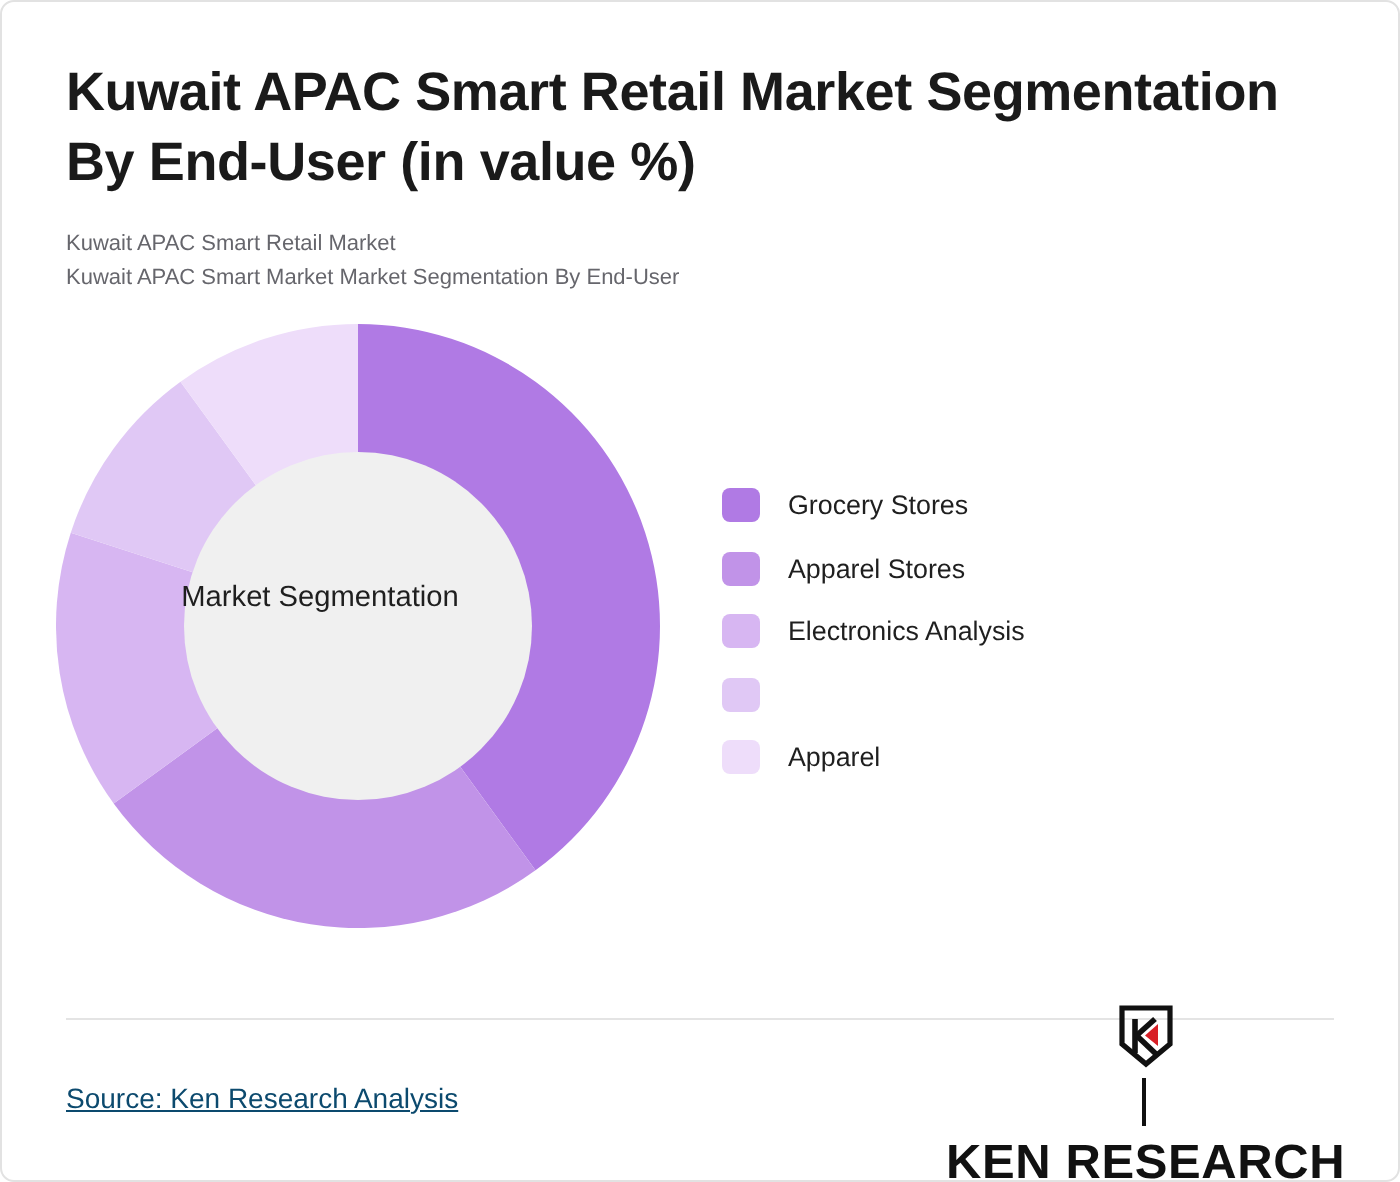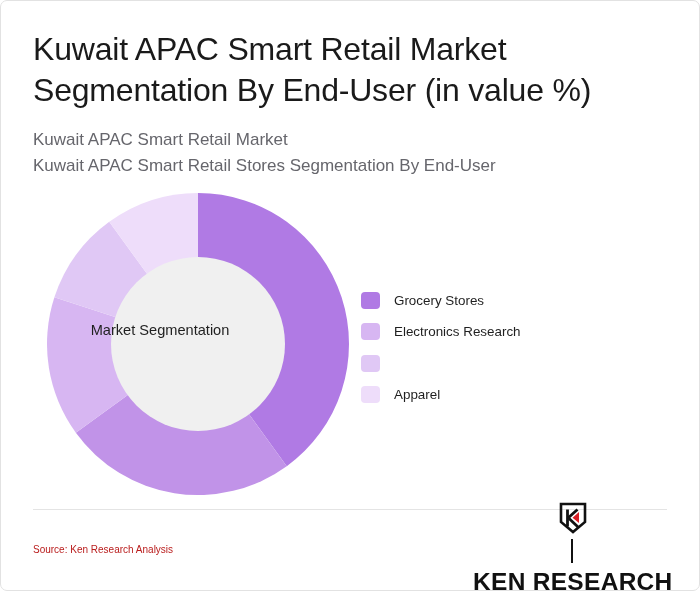--- a/index.html
+++ b/index.html
@@ -19,51 +19,51 @@
     background: #ffffff;
     border: 1px solid #e2e2e2;
     border-radius: 7px;
     overflow: hidden;
   }
 
   
   .header { padding: 28px 32px 0 32px; }
 
   .chart-title {
-    font-size: 32px;
-    font-weight: normal;
+    font-size: 27px;
+    font-weight: bold;
     line-height: 1.28;
     color: #1a1a1a;
     letter-spacing: -0.2px;
     max-width: 620px;
   }
 
   .subtitles { margin-top: 16px; }
 
   .subtitle {
-    font-size: 17px;
+    font-size: 11px;
     color: #66666c;
     line-height: 1.54;
   }
 
   
   .body {
     position: relative;
     height: 330px;
     display: flex;
     align-items: center;
   }
 
   .donut-wrap {
     position: relative;
     width: 340px;
     height: 330px;
     display: flex;
     align-items: center;
-    justify-content: flex-end;
+    justify-content: center;
     margin-left: 8px;
   }
 
   .donut {
     position: relative;
     width: 302px;
     height: 302px;
     border-radius: 50%;
   }
 
@@ -131,22 +131,23 @@
     left: 32px;
     right: 28px;
     top: 528px;
     height: 40px;
     display: flex;
     align-items: center;
     justify-content: space-between;
   }
 
   .source-text {
-    font-size: 10px;
-    color: #b91c1c;
+    font-size: 14px;
+    color: #0c4a6e;
+    text-decoration: underline;
   }
 
   .logo {
     display: flex;
     align-items: center;
     gap: 5px;
     flex-direction: column;
   }
 
   .logo-mark { display: block; }
@@ -169,21 +170,21 @@
 </style>
 </head>
 <body>
 
 <div class="card">
 
   <div class="header">
     <div class="chart-title">Kuwait APAC Smart Retail Market Segmentation By End-User (in value %)</div>
     <div class="subtitles">
       <div class="subtitle">Kuwait APAC Smart Retail Market</div>
-      <div class="subtitle">Kuwait APAC Smart Retail Stores Segmentation By End-User</div>
+      <div class="subtitle">Kuwait APAC Smart Market Market Segmentation By End-User</div>
     </div>
   </div>
 
   <div class="body">
 
     <div class="donut-wrap">
       <div class="donut">
         <svg viewBox="0 0 302 302">
           <g id="donut-slices">
               <path d="M 151 151 L 151 0 A 151 151 0 0 1 239.75557309616346 273.1615661506171 Z" fill="#b07ae4"></path>
@@ -199,22 +200,26 @@
         <span>Market Segmentation</span>
       </div>
     </div>
 
     <div class="legend" id="legend">
         <div class="legend-item">
           <span class="legend-swatch" style="background: rgb(176, 122, 228);"></span>
           <span class="legend-label">Grocery Stores</span>
         </div>
         <div class="legend-item">
+          <span class="legend-swatch" style="background: rgb(193, 147, 232);"></span>
+          <span class="legend-label">Apparel Stores</span>
+        </div>
+        <div class="legend-item">
           <span class="legend-swatch" style="background: rgb(215, 182, 242);"></span>
-          <span class="legend-label">Electronics Research</span>
+          <span class="legend-label">Electronics Analysis</span>
         </div>
         <div class="legend-item">
           <span class="legend-swatch" style="background: rgb(224, 200, 245);"></span>
         </div>
         <div class="legend-item">
           <span class="legend-swatch" style="background: rgb(238, 221, 250);"></span>
           <span class="legend-label">Apparel</span>
         </div>
       </div>
 

